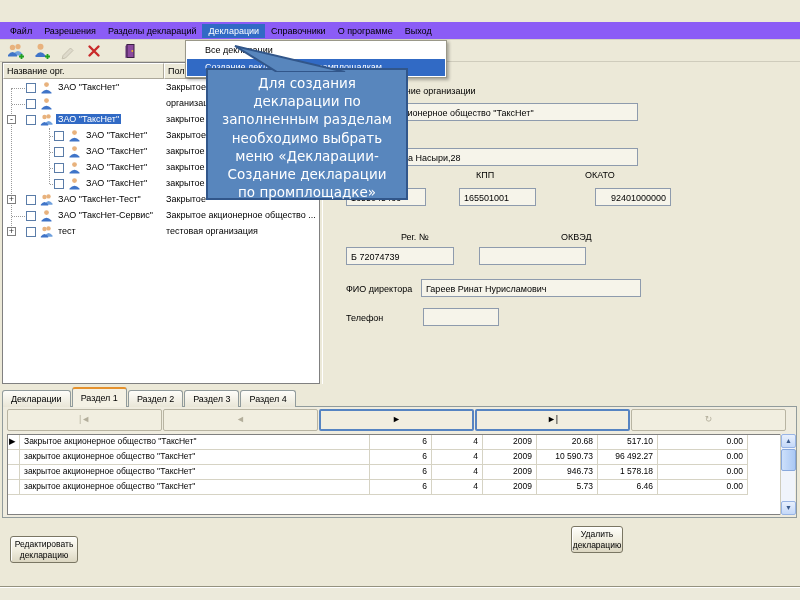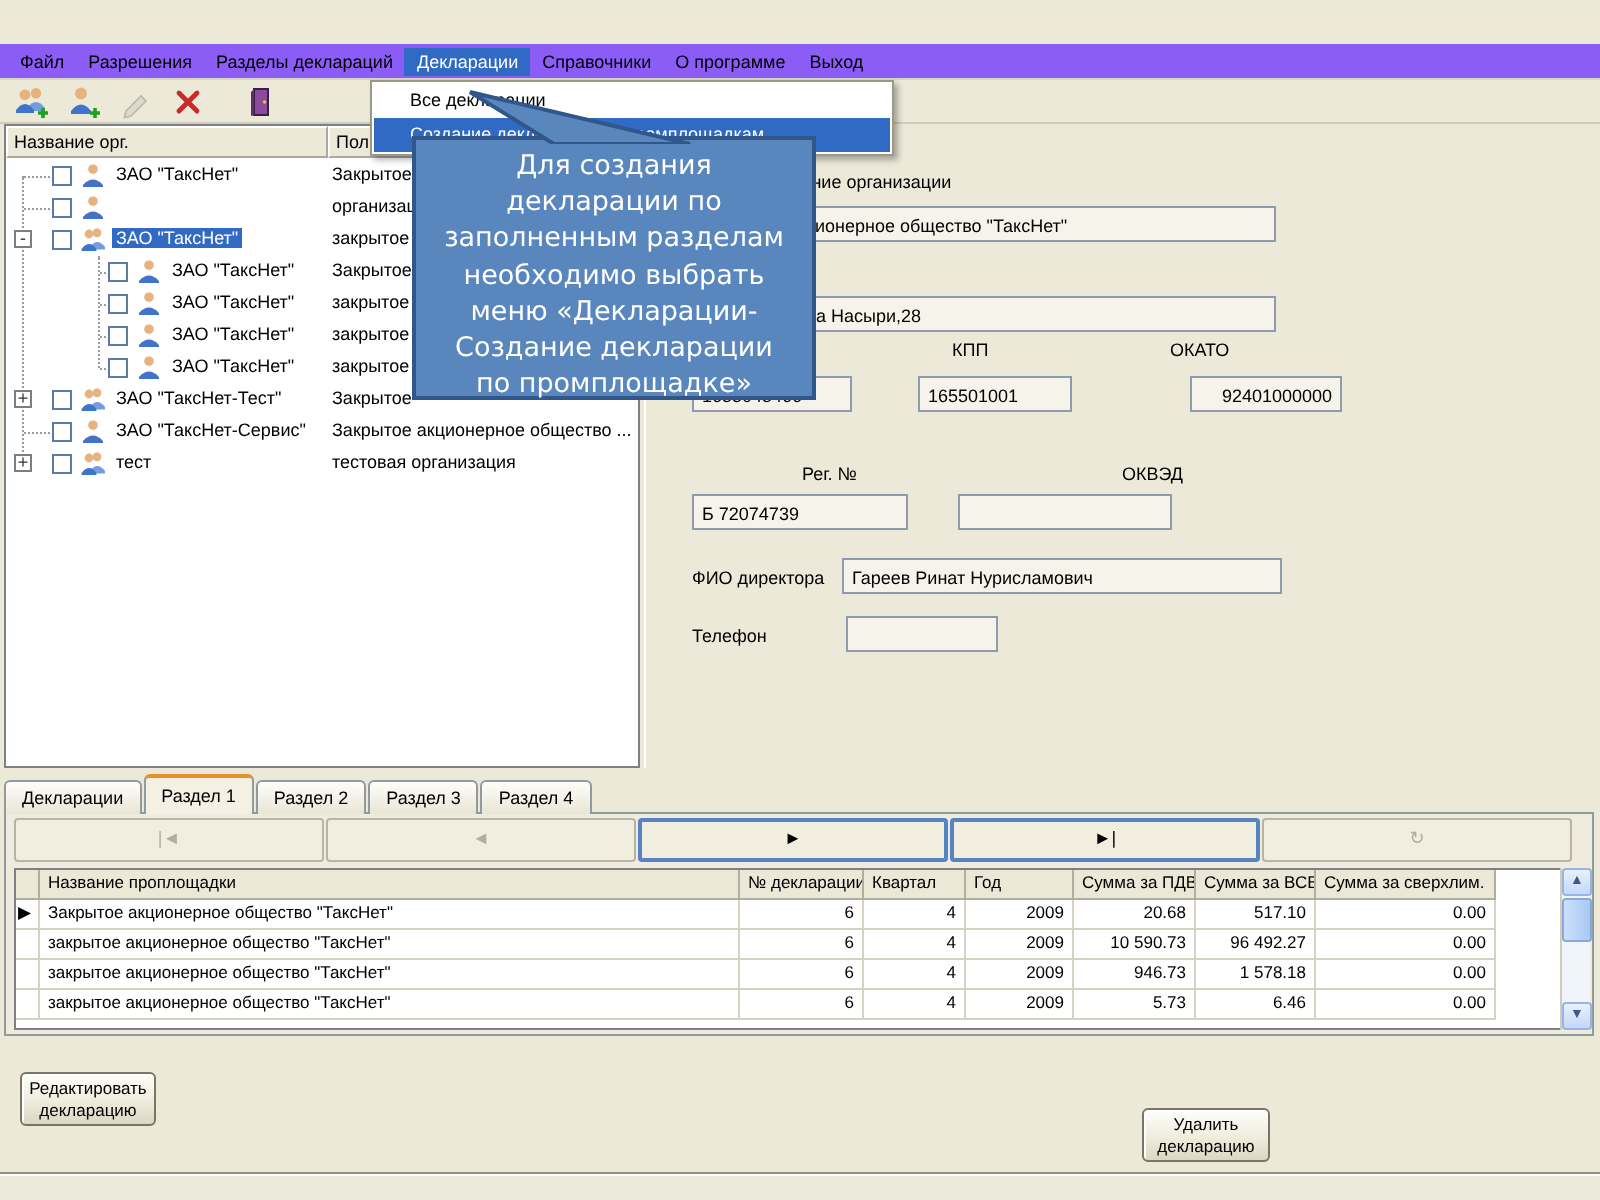--- a/index.html
+++ b/index.html
@@ -324,30 +324,20 @@
 
     <div class="navbar">
       <div class="navbtn">|◄</div>
       <div class="navbtn">◄</div>
       <div class="navbtn on">►</div>
       <div class="navbtn on">►|</div>
       <div class="navbtn">↻</div>
     </div>
 
     <div class="dtable">
-      <div class="drow dhead">
-        <div class="dcell c-ind"></div>
-        <div class="dcell c-name">Название проплощадки</div>
-        <div class="dcell c-num">№ декларации</div>
-        <div class="dcell c-q">Квартал</div>
-        <div class="dcell c-y">Год</div>
-        <div class="dcell c-pdv">Сумма за ПДВ</div>
-        <div class="dcell c-vsv">Сумма за ВСВ</div>
-        <div class="dcell c-over">Сумма за сверхлим.</div>
-      </div>
       <div class="drow">
         <div class="dcell c-ind">▶</div>
         <div class="dcell c-name">Закрытое акционерное общество "ТаксНет"</div>
         <div class="dcell c-num num">6</div>
         <div class="dcell c-q num">4</div>
         <div class="dcell c-y num">2009</div>
         <div class="dcell c-pdv num">20.68</div>
         <div class="dcell c-vsv num">517.10</div>
         <div class="dcell c-over num">0.00</div>
       </div>
@@ -384,16 +374,16 @@
     </div>
 
     <div class="vsb">
       <div class="sbtn" style="top:0;">▲</div>
       <div class="sthumb"></div>
       <div class="sbtn" style="bottom:0;">▼</div>
     </div>
   </div>
 
   <div class="xpbtn" style="left:10px;top:536px;">Редактировать декларацию</div>
-  <div class="xpbtn" style="left:571px;top:526px;width:64px;margin-top:28px;">Удалить декларацию</div>
+  <div class="xpbtn" style="left:571px;top:526px;width:52px;">Удалить декларацию</div>
 
   <div class="statusbar"></div>
 </div>
 
 </body></html>

